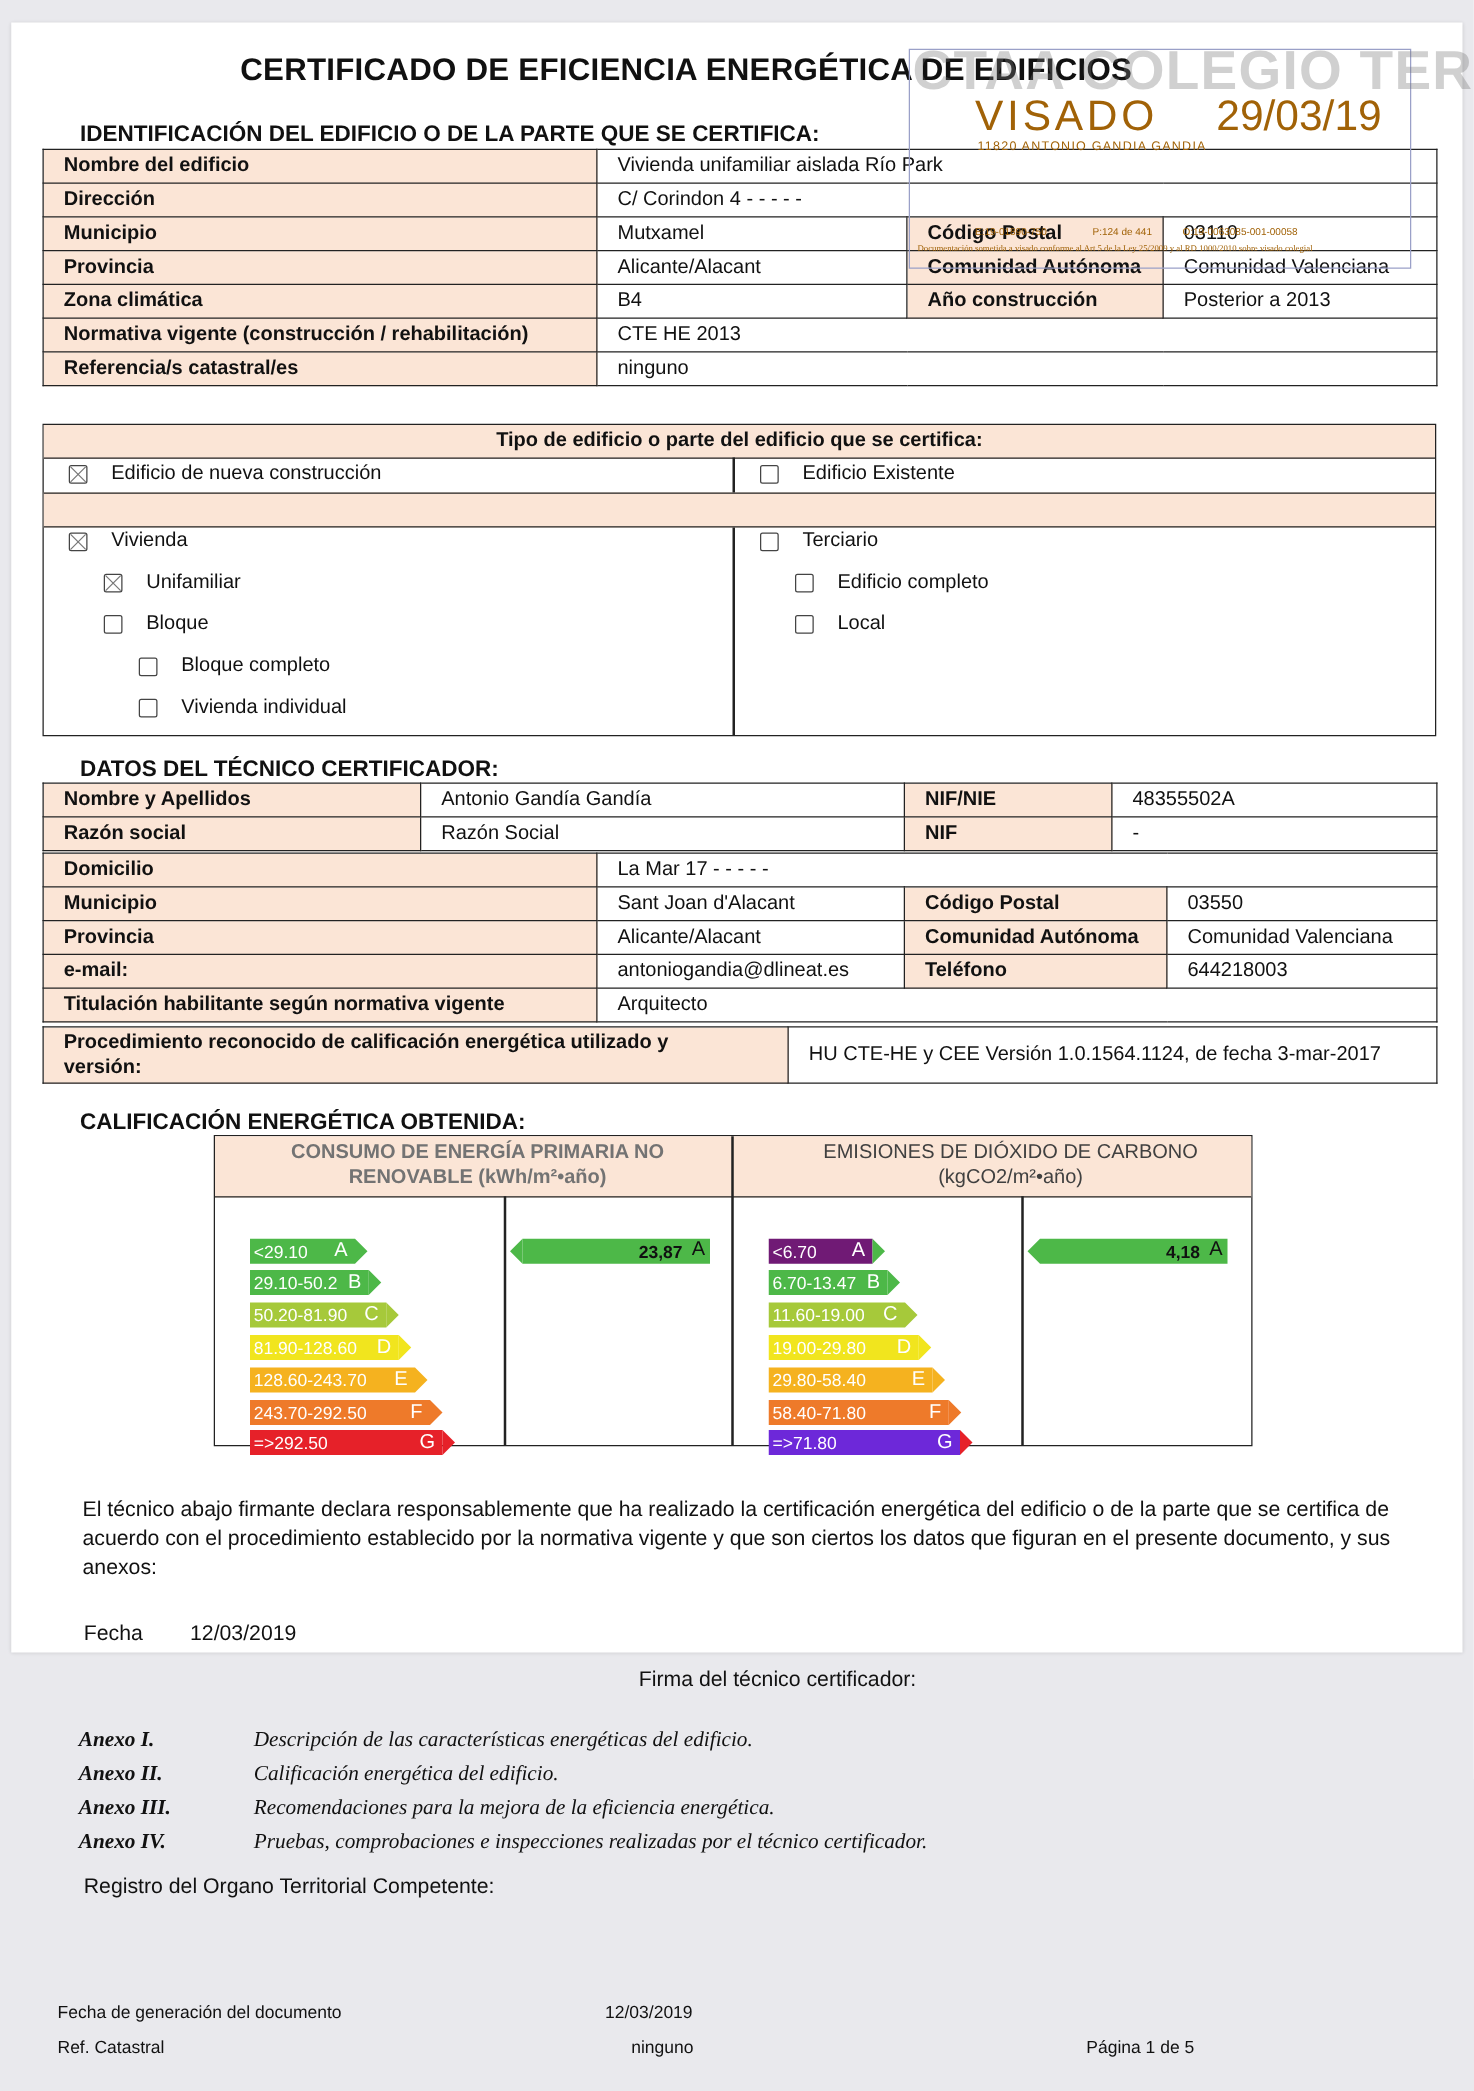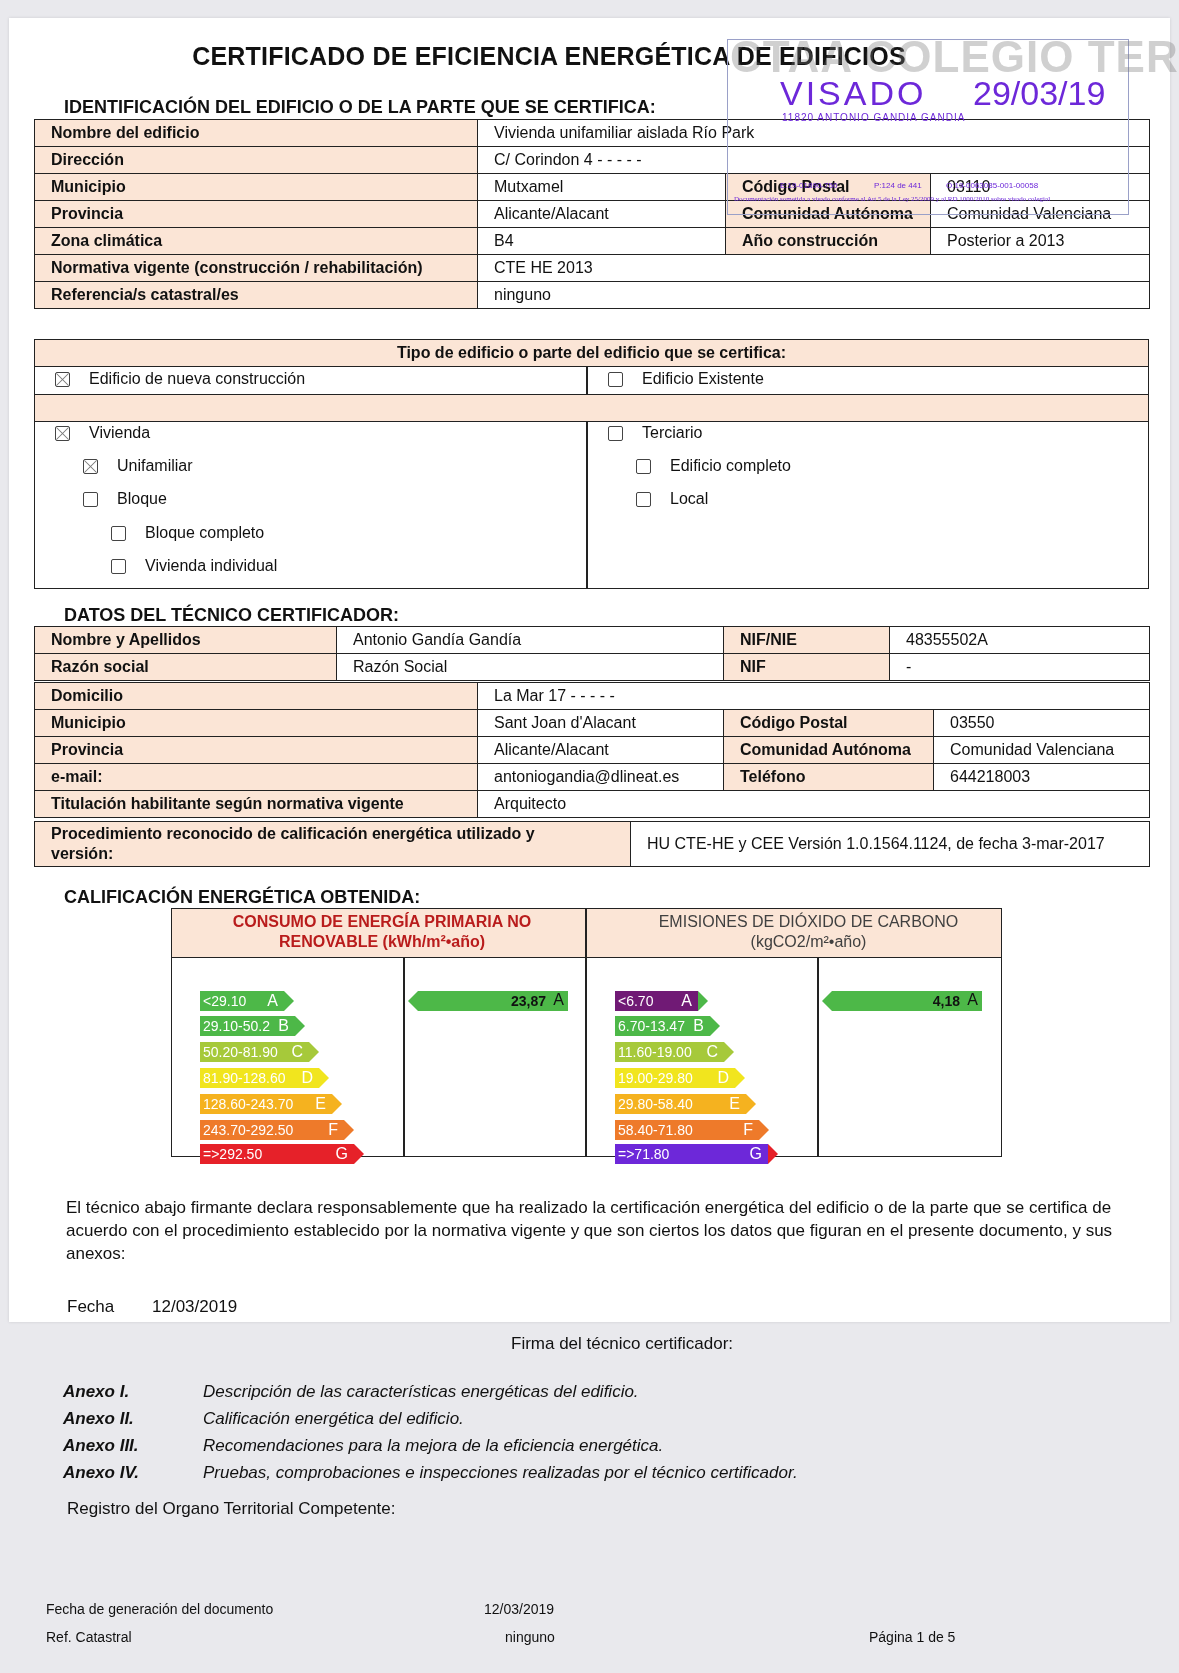--- a/index.html
+++ b/index.html
@@ -16,23 +16,23 @@
   .cb.x::before{transform:rotate(45deg);} .cb.x::after{transform:rotate(-45deg);}
   .opt{position:absolute;font-size:16px;display:flex;align-items:center;}
   .bar{position:absolute;height:20px;color:#fff;font-size:14px;line-height:20px;padding-left:3px;box-sizing:border-box;}
   .bar .g{position:absolute;right:6px;top:0;font-size:16px;}
   .bar::after{content:"";position:absolute;right:-10px;top:0;border-left:10px solid var(--c);border-top:10px solid transparent;border-bottom:10px solid transparent;}
   .res{position:absolute;height:20px;background:#4db848;color:#111;font-weight:bold;font-size:14px;line-height:20px;text-align:right;padding-right:22px;box-sizing:border-box;}
   .res::before{content:"";position:absolute;left:-10px;top:0;border-right:10px solid #4db848;border-top:10px solid transparent;border-bottom:10px solid transparent;}
   .res .g{position:absolute;right:4px;top:-1px;font-weight:normal;font-size:16px;}
   .stamp{position:absolute;left:718px;top:21px;width:400px;height:174px;border:1.5px solid #9aa0c8;pointer-events:none;}
   .wm{position:absolute;color:rgba(120,120,120,0.35);font-weight:bold;font-size:44px;letter-spacing:1px;white-space:nowrap;}
-  .blue{color:#6d28d9;}
+  .blue{color:#a16207;}
   .txt{font-size:17px;}
-  .anx{position:absolute;font-size:17px;font-style:italic;}
+  .anx{position:absolute;font-size:17px;font-style:italic;font-family:Liberation Serif, serif;}
   .anx b{display:inline-block;width:140px;}
   .foot{position:absolute;font-size:14px;}
 </style>
 </head>
 <body>
 
 <div class="page">
 
   <div class="abs title">CERTIFICADO DE EFICIENCIA ENERGÉTICA DE EDIFICIOS</div>
 
@@ -214,21 +214,21 @@
           <td class="lab" style="height:44px;white-space:normal;padding-right:40px;line-height:20px;">Procedimiento reconocido de calificación energética  utilizado y versión:</td>
           <td style="white-space:normal;line-height:20px;">HU CTE-HE y CEE Versión 1.0.1564.1124, de fecha 3-mar-2017</td>
         </tr>
   </tbody>
     </table>
 
   <div class="abs sec" style="left:55px;top:869px;">CALIFICACIÓN ENERGÉTICA OBTENIDA:</div>
 
   <div class="abs" style="left:162px;top:890px;width:829px;height:247px;border:1.5px solid #222;">
     <div class="abs" style="left:0;top:0;width:100%;height:48px;background:#fbe5d6;border-bottom:1.5px solid #222;"></div>
-    <div class="abs" style="left:30px;top:3px;width:360px;text-align:center;font-weight:bold;font-size:16px;line-height:20px;color:#b91c1c;">CONSUMO  DE ENERGÍA PRIMARIA NO RENOVABLE (kWh/m²•año)</div>
+    <div class="abs" style="left:30px;top:3px;width:360px;text-align:center;font-weight:bold;font-size:16px;line-height:20px;color:#737373;">CONSUMO  DE ENERGÍA PRIMARIA NO RENOVABLE (kWh/m²•año)</div>
     <div class="abs" style="left:444px;top:3px;width:385px;text-align:center;font-weight:normal;font-size:16px;line-height:20px;color:#404040;">EMISIONES DE DIÓXIDO DE CARBONO (kgCO2/m²•año)</div>
     <div class="abs" style="left:231px;top:48px;width:1.5px;height:199px;background:#222;"></div>
     <div class="abs" style="left:413px;top:0;width:1.5px;height:247px;background:#222;"></div>
     <div class="abs" style="left:645px;top:48px;width:1.5px;height:199px;background:#222;"></div>
 
     <div>
       <div class="bar" style="--c:#4db848;background:#4db848;left:28px;top:82px;width:84px;"><span>&lt;29.10</span><span class="g">A</span></div>
       <div class="bar" style="--c:#4db848;background:#4db848;left:28px;top:107px;width:95px;"><span>29.10-50.2</span><span class="g">B</span></div>
       <div class="bar" style="--c:#a6c93a;background:#a6c93a;left:28px;top:133px;width:109px;"><span>50.20-81.90</span><span class="g">C</span></div>
       <div class="bar" style="--c:#f1e51e;background:#f1e51e;left:28px;top:159px;width:119px;"><span>81.90-128.60</span><span class="g">D</span></div>

